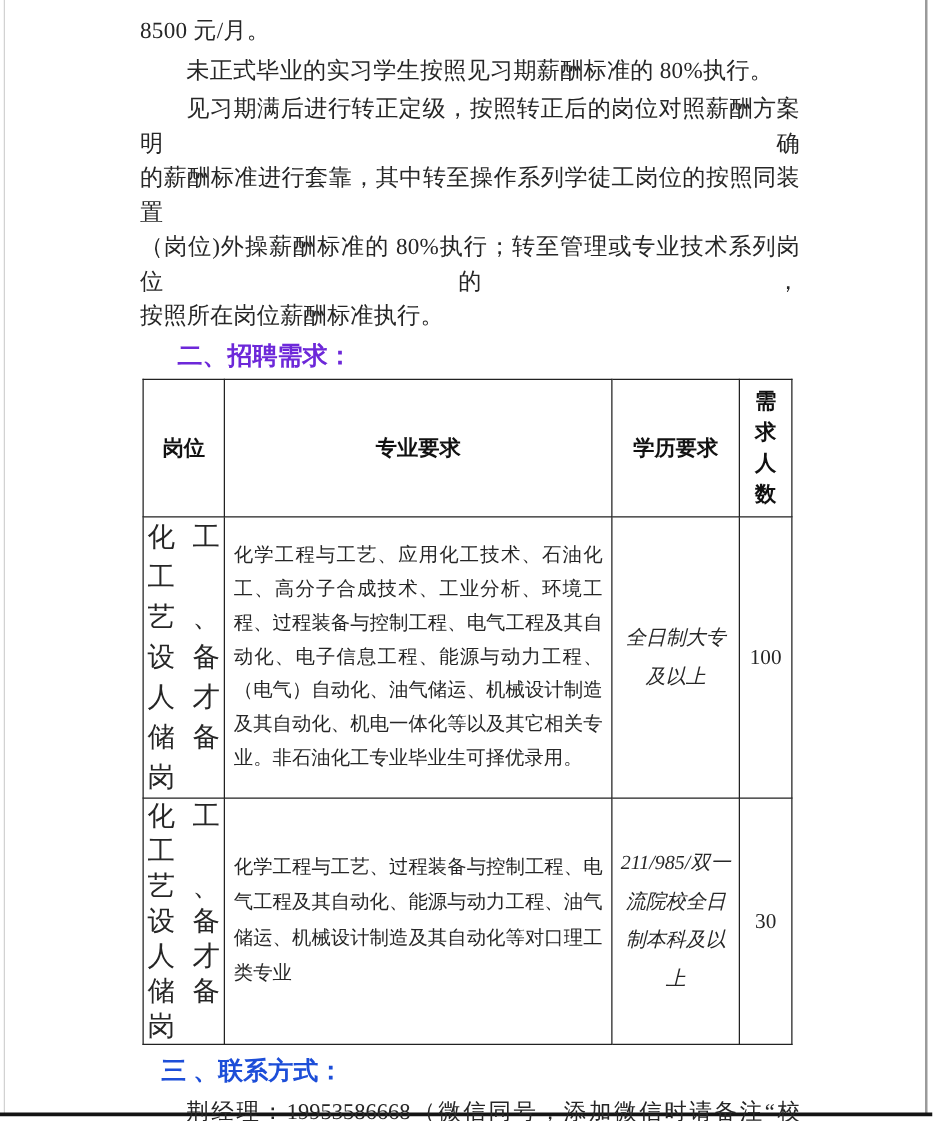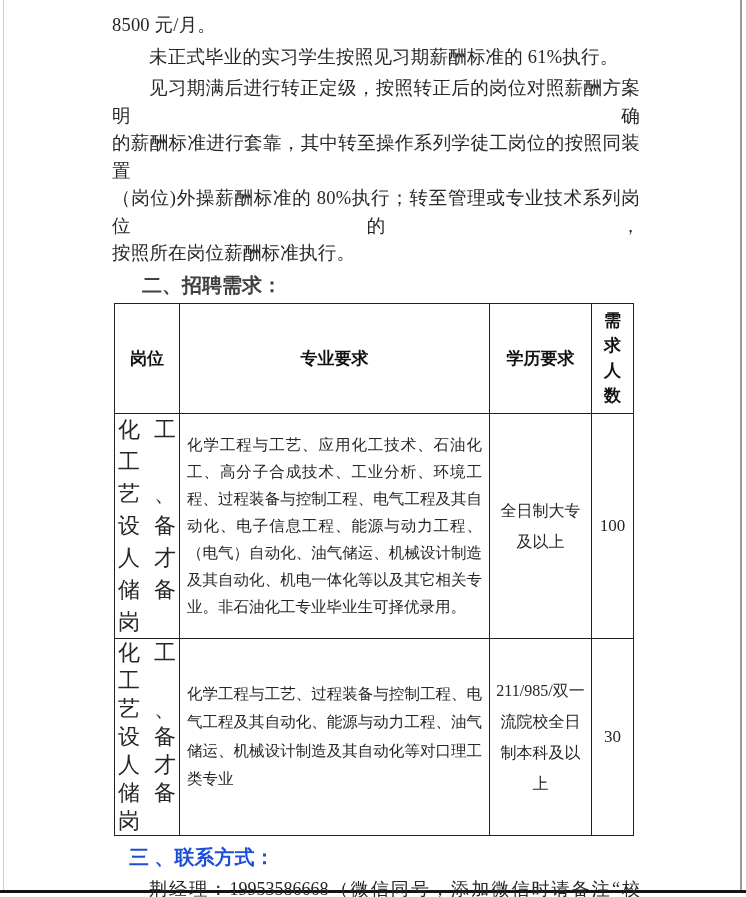--- a/index.html
+++ b/index.html
@@ -9,57 +9,57 @@
   }
   .edge-left{position:absolute;left:3px;top:0;bottom:6px;width:1px;background:#d2d2d2;}
   .edge-right{position:absolute;right:4px;top:0;bottom:6px;width:2px;background:#9a9a9a;}
   .edge-bottom{position:absolute;left:0;right:0;bottom:4px;height:3px;background:#141414;}
   .content{position:absolute;left:112px;top:12px;width:528px;}
   .ln{font-size:18.5px;line-height:27.5px;letter-spacing:0.2px;}
   .ind{text-indent:37px;}
   .full{text-align:justify;text-align-last:justify;text-justify:inter-ideograph;}
   .para{margin:0 0 4px 0;}
   .h2{font-family:"Liberation Sans","DejaVu Sans",sans-serif;font-weight:bold;
-      font-size:20px;line-height:26px;margin:4px 0 5px 30px;color:#404040;}
+      font-size:20px;line-height:26px;margin:4px 0 5px 30px;color:#6d28d9;}
   .h3{font-family:"Liberation Sans","DejaVu Sans",sans-serif;font-weight:bold;
       font-size:20px;line-height:26px;margin:8px 0 4px 17px;color:#1d4ed8;}
   table.recruit{border-collapse:collapse;width:519px;margin-left:2px;table-layout:fixed;}
   table.recruit,table.recruit th,table.recruit td{border:1.5px solid #222;}
   table.recruit th{font-family:"Liberation Sans","DejaVu Sans",sans-serif;
       font-weight:bold;font-size:17px;color:#111;text-align:center;padding:0;}
   tr.hdr{height:110px;}
   tr.r1{height:190px;}
   tr.r2{height:114px;}
   .vert{width:20px;margin:0 auto;line-height:25px;word-break:break-all;text-align:center;}
   td.pos{font-size:22px;padding:0 3px;text-align:justify;text-justify:inter-ideograph;
          vertical-align:middle;word-break:break-all;}
   tr.r1 td.pos{line-height:32px;}
   tr.r2 td.pos{line-height:28px;}
   td.major{font-size:15.5px;padding:0 7px;text-align:justify;text-justify:inter-ideograph;
            vertical-align:middle;}
   tr.r1 td.major{line-height:27px;}
   tr.r2 td.major{line-height:28.5px;}
-  td.edu{font-size:16px;text-align:center;vertical-align:middle;line-height:31px;padding:0 4px;}
+  td.edu{font-size:16px;text-align:center;vertical-align:middle;line-height:31px;padding:0 4px;font-style:italic;}
   td.count{font-size:17px;text-align:center;vertical-align:middle;padding:0;}
   .cl{font-size:18px;line-height:30px;}
 </style>
 </head>
 <body>
 
 <div class="edge-left"></div>
 <div class="edge-right"></div>
 <div class="edge-bottom"></div>
 
 <div class="content">
 
   <div class="para">
     <div class="ln">8500 元/月。</div>
   </div>
   <div class="para">
-    <div class="ln ind">未正式毕业的实习学生按照见习期薪酬标准的 61%执行。</div>
+    <div class="ln ind">未正式毕业的实习学生按照见习期薪酬标准的 80%执行。</div>
   </div>
   <div class="para">
     <div class="ln ind full">见习期满后进行转正定级，按照转正后的岗位对照薪酬方案明确</div>
     <div class="ln full">的薪酬标准进行套靠，其中转至操作系列学徒工岗位的按照同装置</div>
     <div class="ln full">（岗位)外操薪酬标准的 80%执行；转至管理或专业技术系列岗位的，</div>
     <div class="ln">按照所在岗位薪酬标准执行。</div>
   </div>
 
   <div class="h2">二、招聘需求：</div>
 

